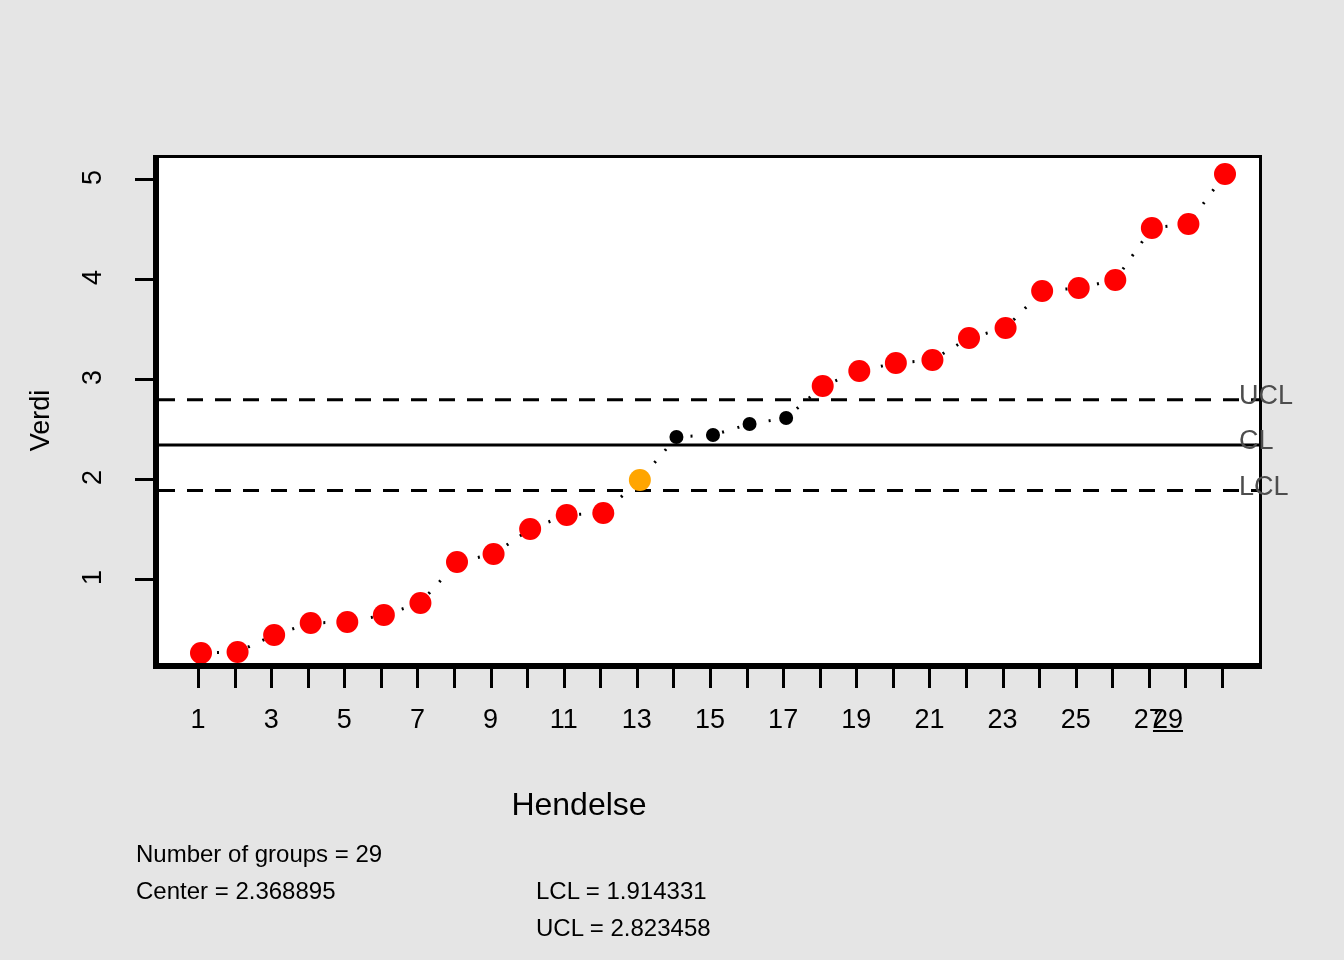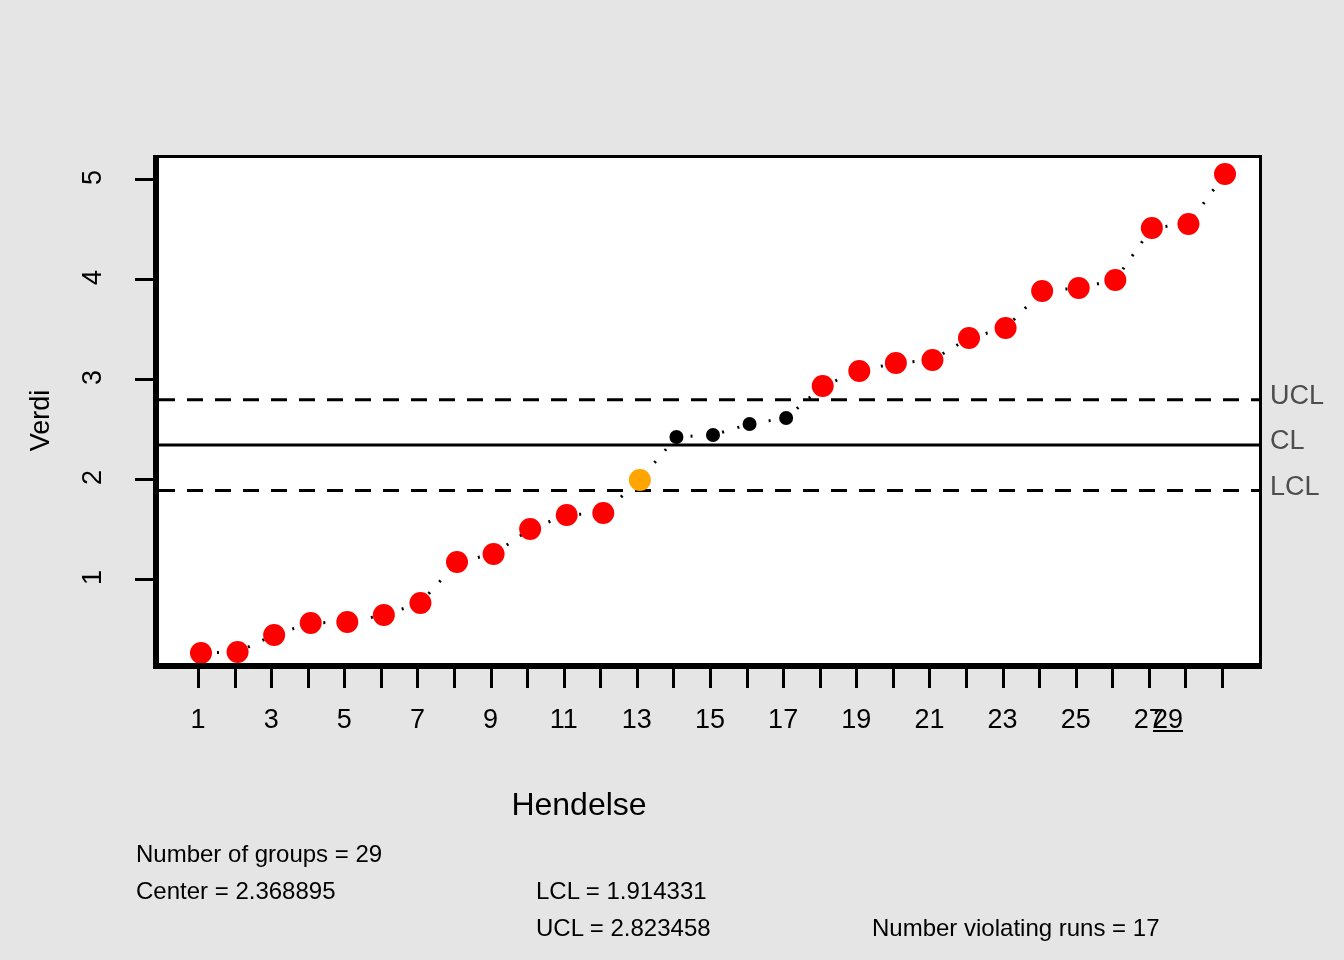--- a/index.html
+++ b/index.html
@@ -90,21 +90,21 @@
     position:absolute;
     left:0;top:786px;
     width:1158px;
     text-align:center;
     font-size:32px;
   }
 
   
   .limlabel{
     position:absolute;
-    left:1270px;
+    left:1239px;
     font-size:27px;
     color:#4d4d4d;
     white-space:nowrap;
   }
 
   
   .stats{
     position:absolute;
     left:0;top:840px;
     width:1344px;
@@ -231,17 +231,16 @@
   <div class="stats">
     <div class="row">
       <span class="c1">Number of groups = 29</span>
     </div>
     <div class="row">
       <span class="c1">Center = 2.368895</span>
       <span class="c2">LCL = 1.914331</span>
     </div>
     <div class="row">
       <span class="c2">UCL = 2.823458</span>
-      <span class="c3">Number violating runs = 17</span>
     </div>
   </div>
 
 </div>
 
 </body></html>

